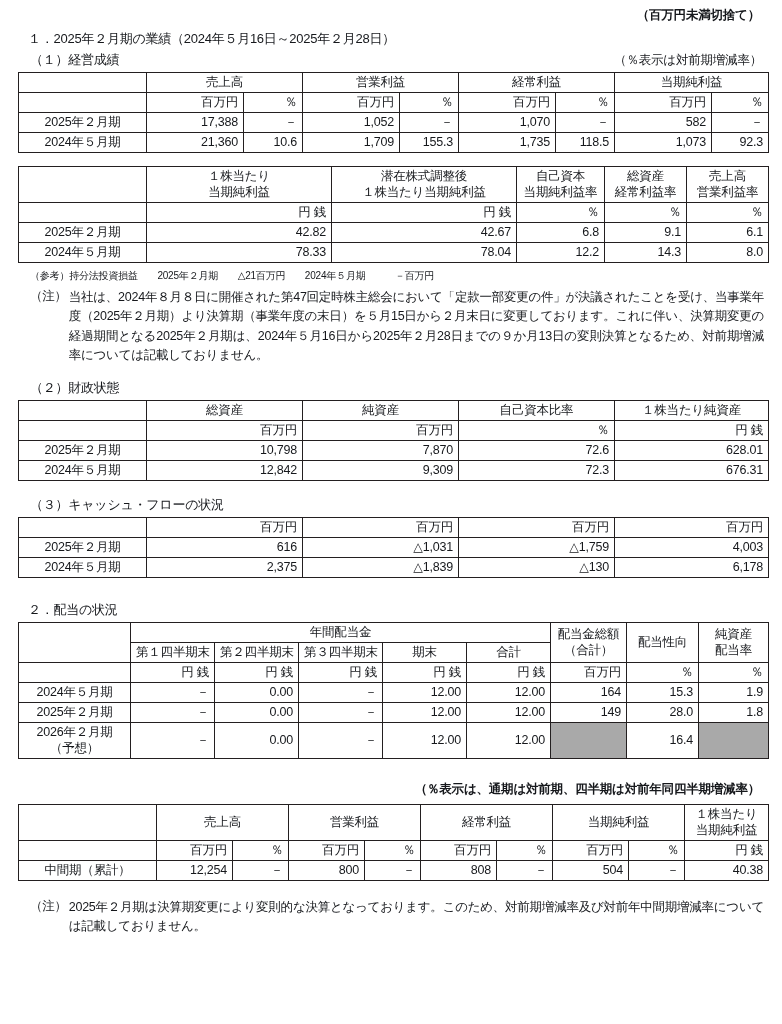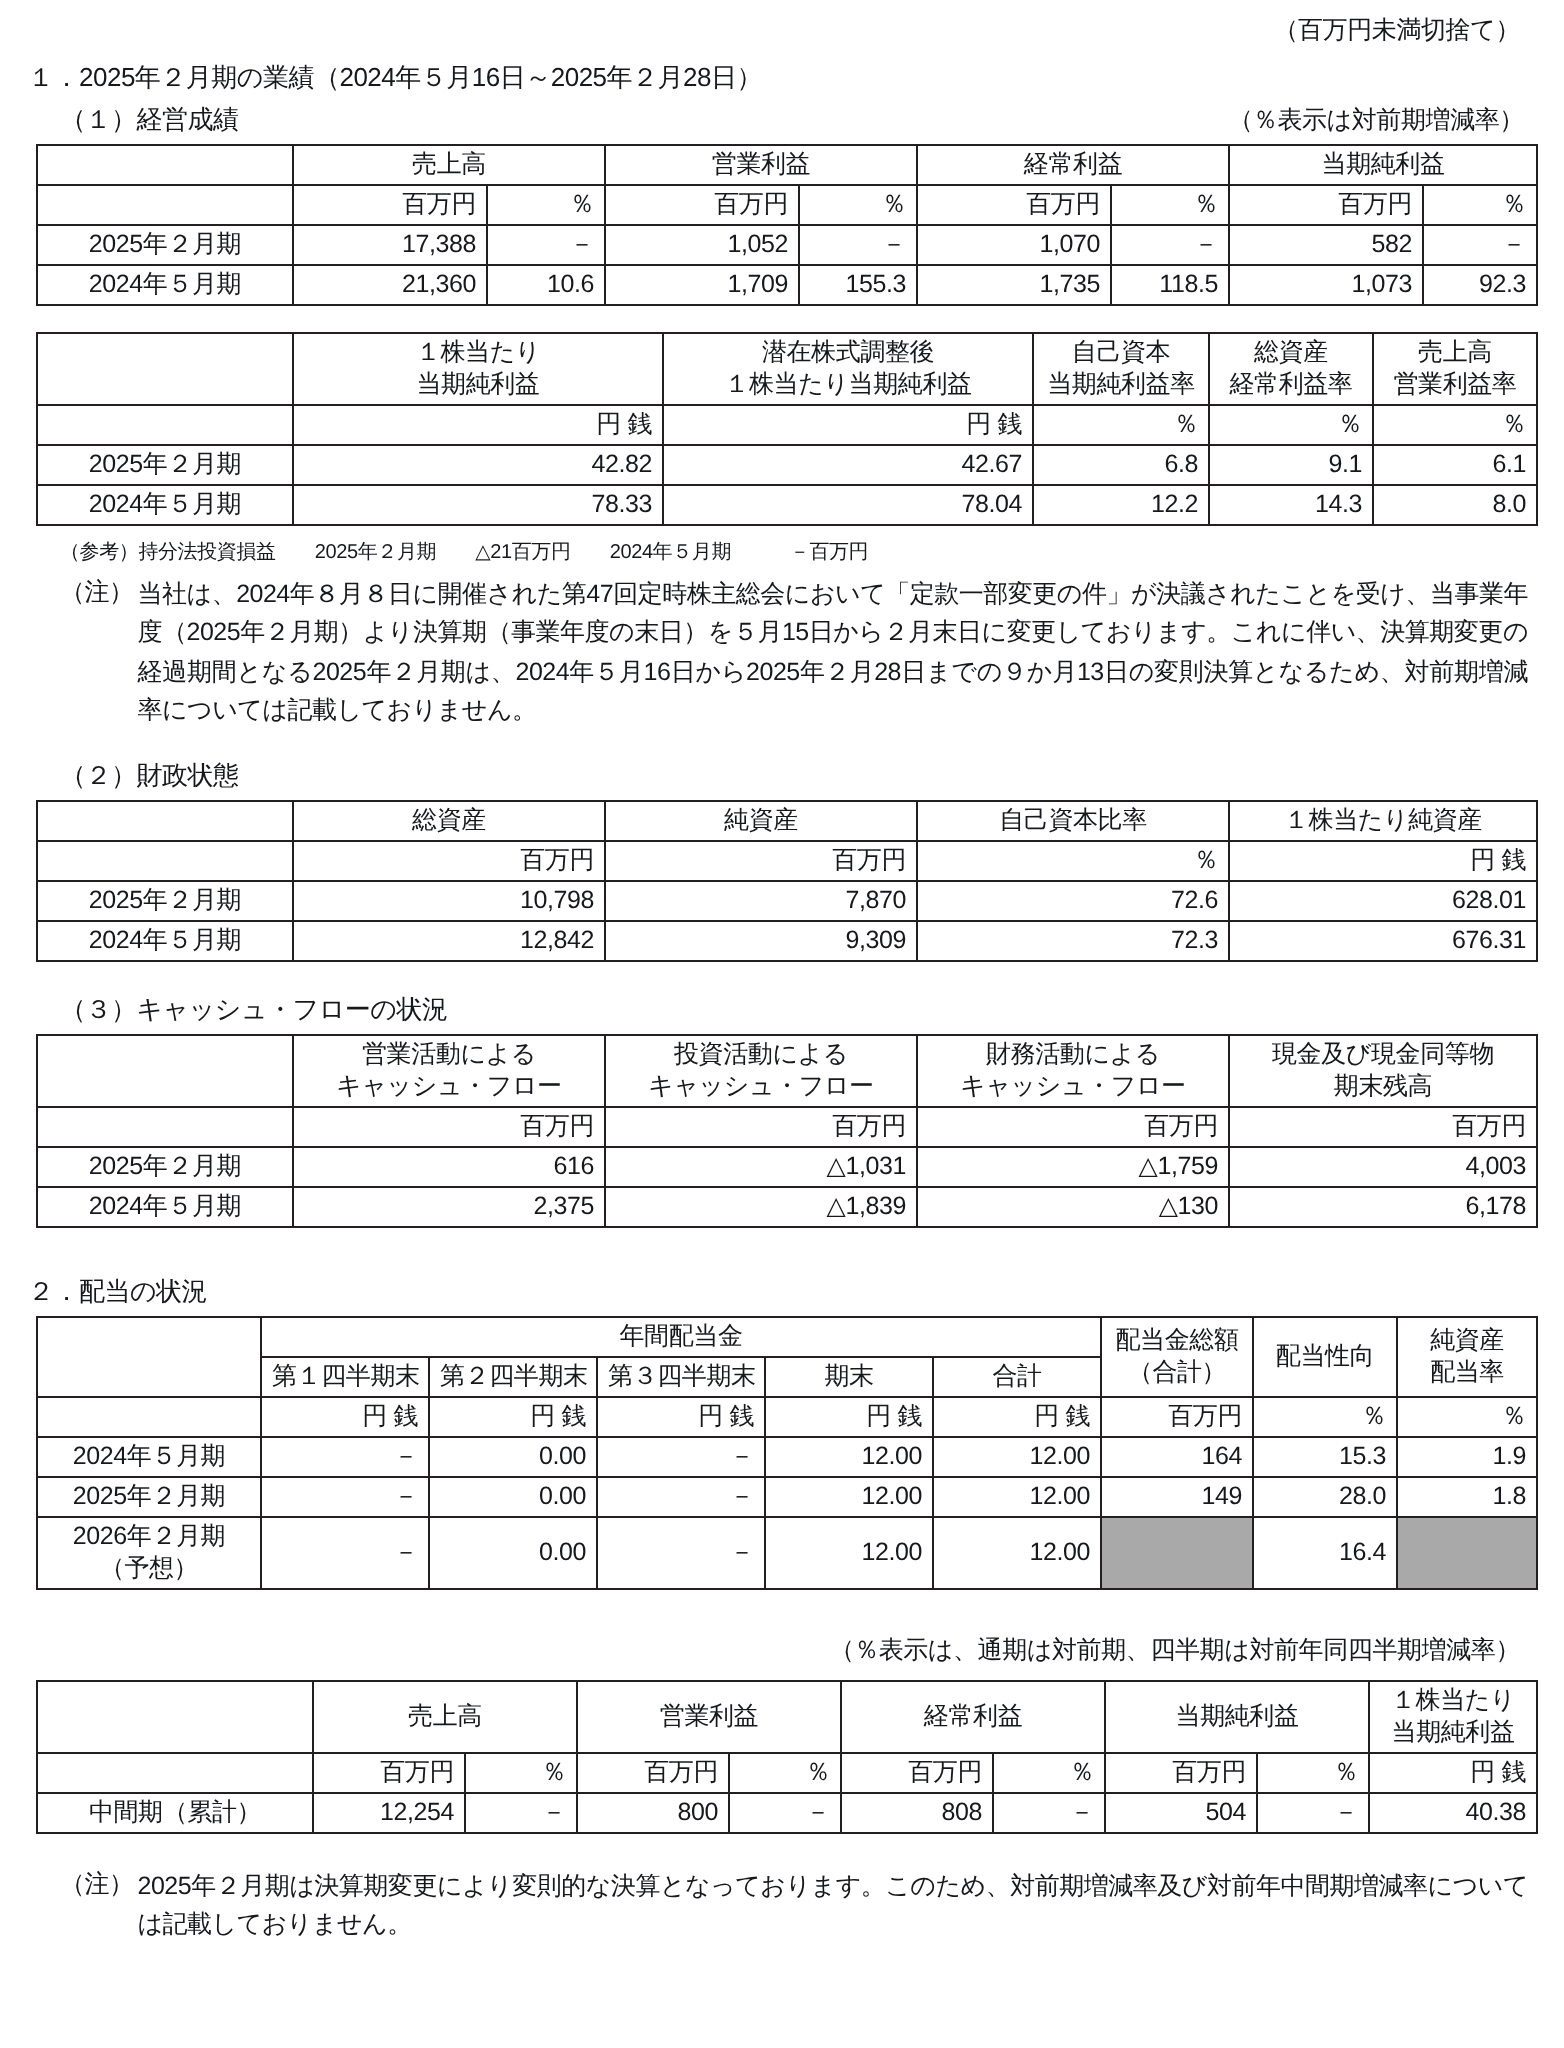--- a/index.html
+++ b/index.html
@@ -25,25 +25,26 @@
     padding: 4px 14px 0 14px;
     position: relative;
   }
 
   
   .right-note {
     text-align: right;
     font-size: 12.5px;
     letter-spacing: -0.2px;
     margin: 3px 8px 6px 0;
+    font-weight: bold;
   }
   .sec-title {
     font-size: 13px;
     letter-spacing: -0.25px;
-    margin: 4px 0 3px 0;
+    margin: 4px 0 3px 14px;
   }
   .sub-title {
     font-size: 13px;
     letter-spacing: -0.25px;
     margin: 2px 0 3px 16px;
     display: flex;
     align-items: baseline;
   }
   .sub-title .grow { flex: 1 1 auto; }
   .sub-title .tail {
@@ -292,27 +293,20 @@
   <div class="tbl-wrap">
     <table class="fin">
       <colgroup>
         <col style="width:128px">
           <col style="width:156px">
           <col style="width:156px">
         <col style="width:156px">
           <col style="width:154px">
       </colgroup>
       <tbody>
-          <tr>
-        <td class="hd"></td>
-        <td class="hd two-line">営業活動による<br>キャッシュ・フロー</td>
-        <td class="hd two-line">投資活動による<br>キャッシュ・フロー</td>
-        <td class="hd two-line">財務活動による<br>キャッシュ・フロー</td>
-        <td class="hd two-line">現金及び現金同等物<br>期末残高</td>
-      </tr>
       <tr>
         <td></td>
         <td class="unit">百万円</td>
         <td class="unit">百万円</td>
         <td class="unit">百万円</td>
         <td class="unit">百万円</td>
       </tr>
       <tr>
         <td class="rowlabel">2025年２月期</td>
         <td class="r">616</td>

